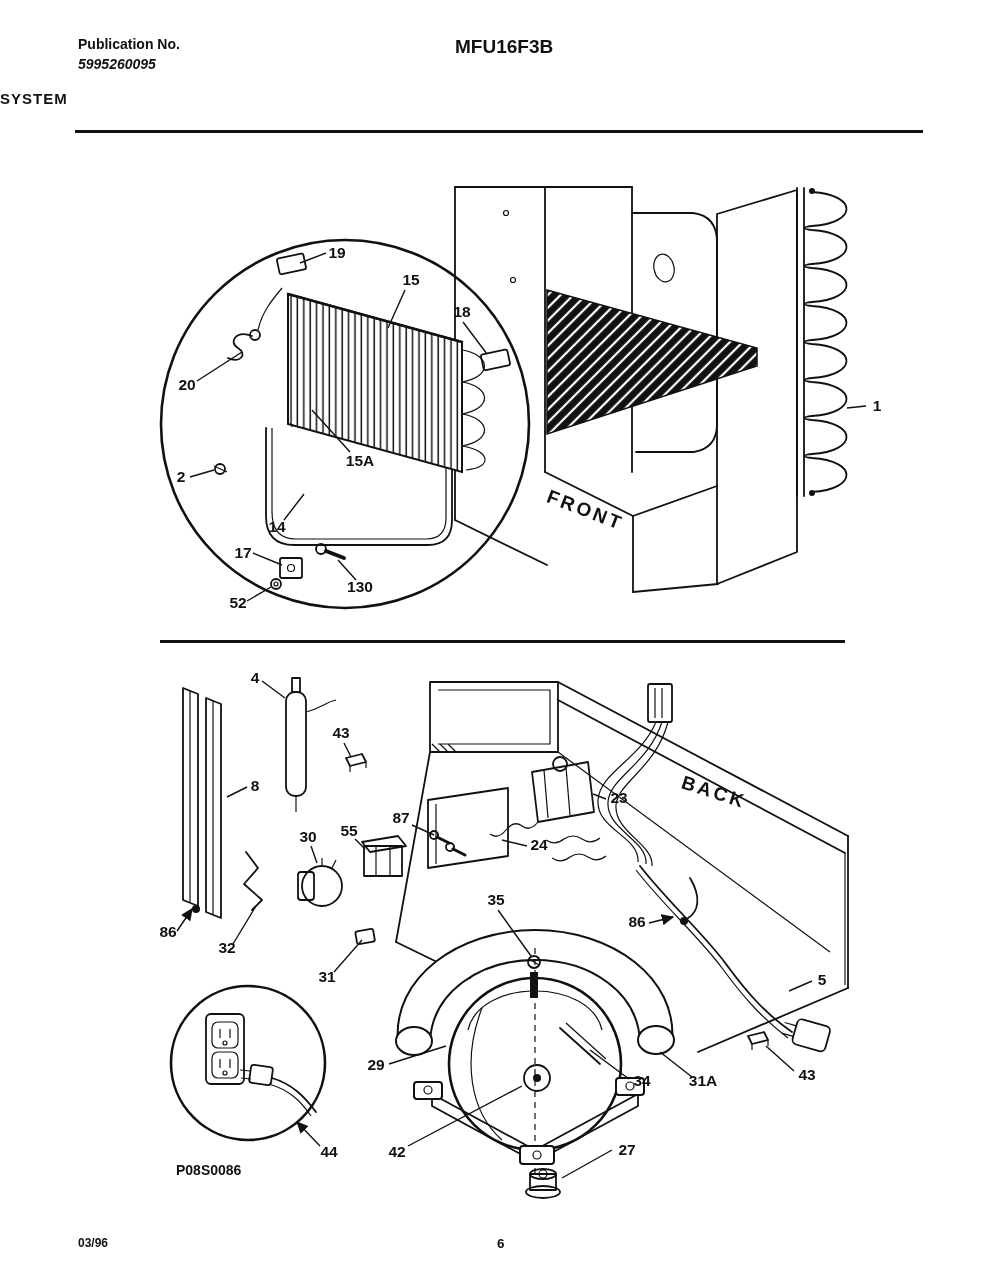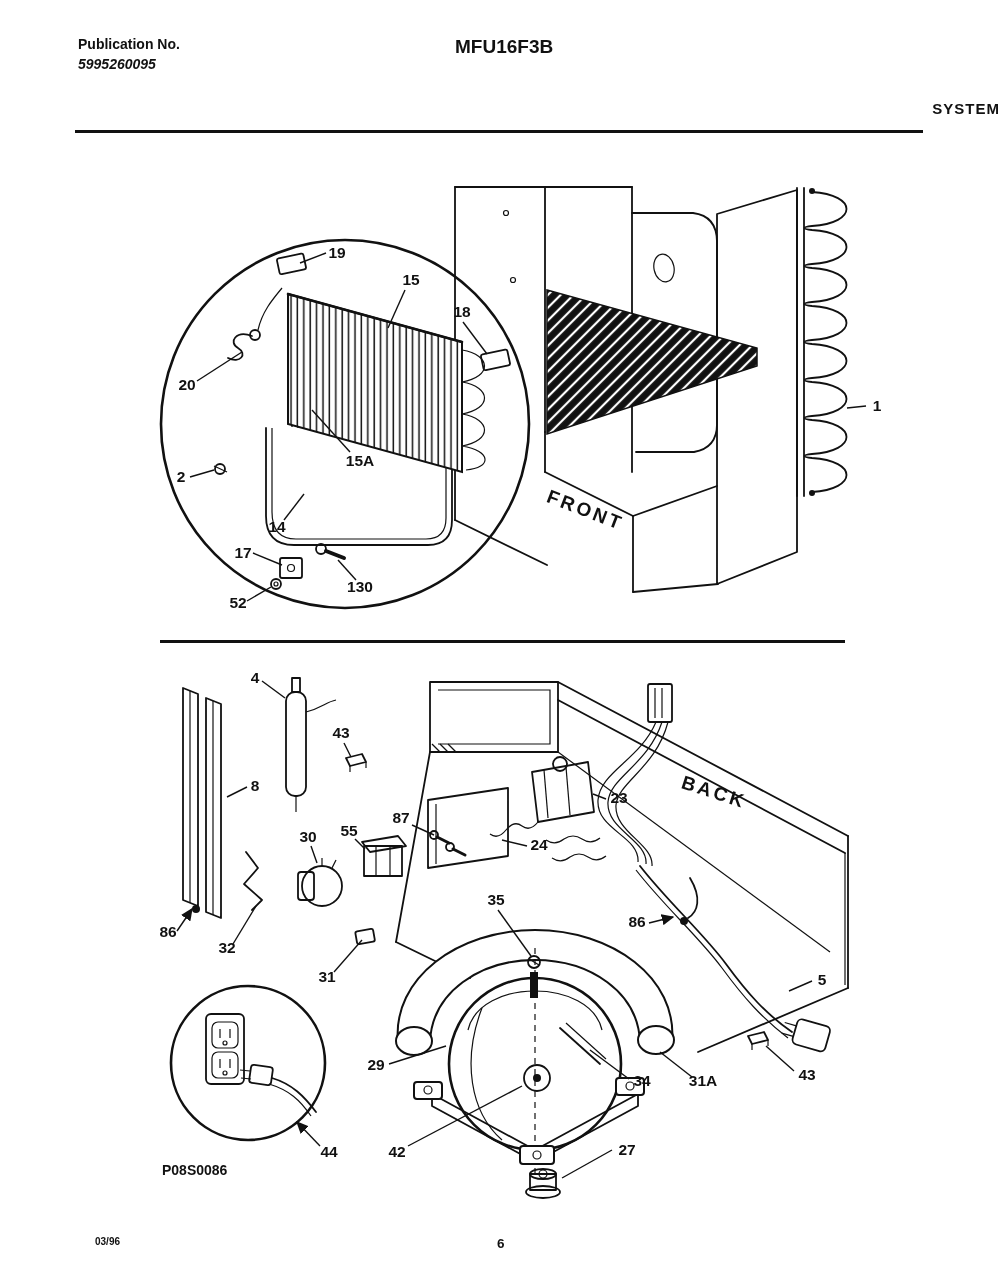--- a/index.html
+++ b/index.html
@@ -22,26 +22,26 @@
   .orient { font:600 19px "Liberation Sans", sans-serif; fill:#111; letter-spacing:3px; }
 </style>
 </head>
 <body>
 
 <div class="page">
 
   <div class="t b" style="left:78px; top:36px; font-size:14px;">Publication No.</div>
   <div class="t b" style="left:78px; top:56px; font-size:14px;font-style:italic;">5995260095</div>
   <div class="t b" style="left:455px; top:36px; font-size:19px;">MFU16F3B</div>
-  <div class="t b" style="left:0; top:100px; width:1000px; text-align:right; font-size:15px; letter-spacing:1px;">SYSTEM</div>
+  <div class="t b" style="left:0; top:90px; width:1000px; text-align:left; font-size:15px; letter-spacing:1px;">SYSTEM</div>
   <div class="rule" style="left:75px; top:130px; width:848px; height:3px;"></div>
   <div class="rule" style="left:160px; top:640px; width:685px; height:3px;"></div>
 
-  <div class="t b" style="left:162px; top:1162px; font-size:14px;">P08S0086</div>
-  <div class="t b" style="left:95px; top:1236px; font-size:10px;">03/96</div>
+  <div class="t b" style="left:176px; top:1162px; font-size:14px;">P08S0086</div>
+  <div class="t b" style="left:78px; top:1236px; font-size:12px;">03/96</div>
   <div class="t b" style="left:497px; top:1236px; font-size:13.5px;">6</div>
 
   <svg class="art" width="1000" height="1274" viewBox="0 0 1000 1274">
     <defs>
       <pattern id="stripes" width="9" height="9" patternUnits="userSpaceOnUse" patternTransform="rotate(45)">
         <rect width="9" height="9" fill="#111"></rect>
         <line x1="2" y1="0" x2="2" y2="9" stroke="#fff" stroke-width="2.2"></line>
       </pattern>
       <pattern id="fins" width="6.4" height="8" patternUnits="userSpaceOnUse">
         <rect width="6.4" height="8" fill="#fff"></rect>

